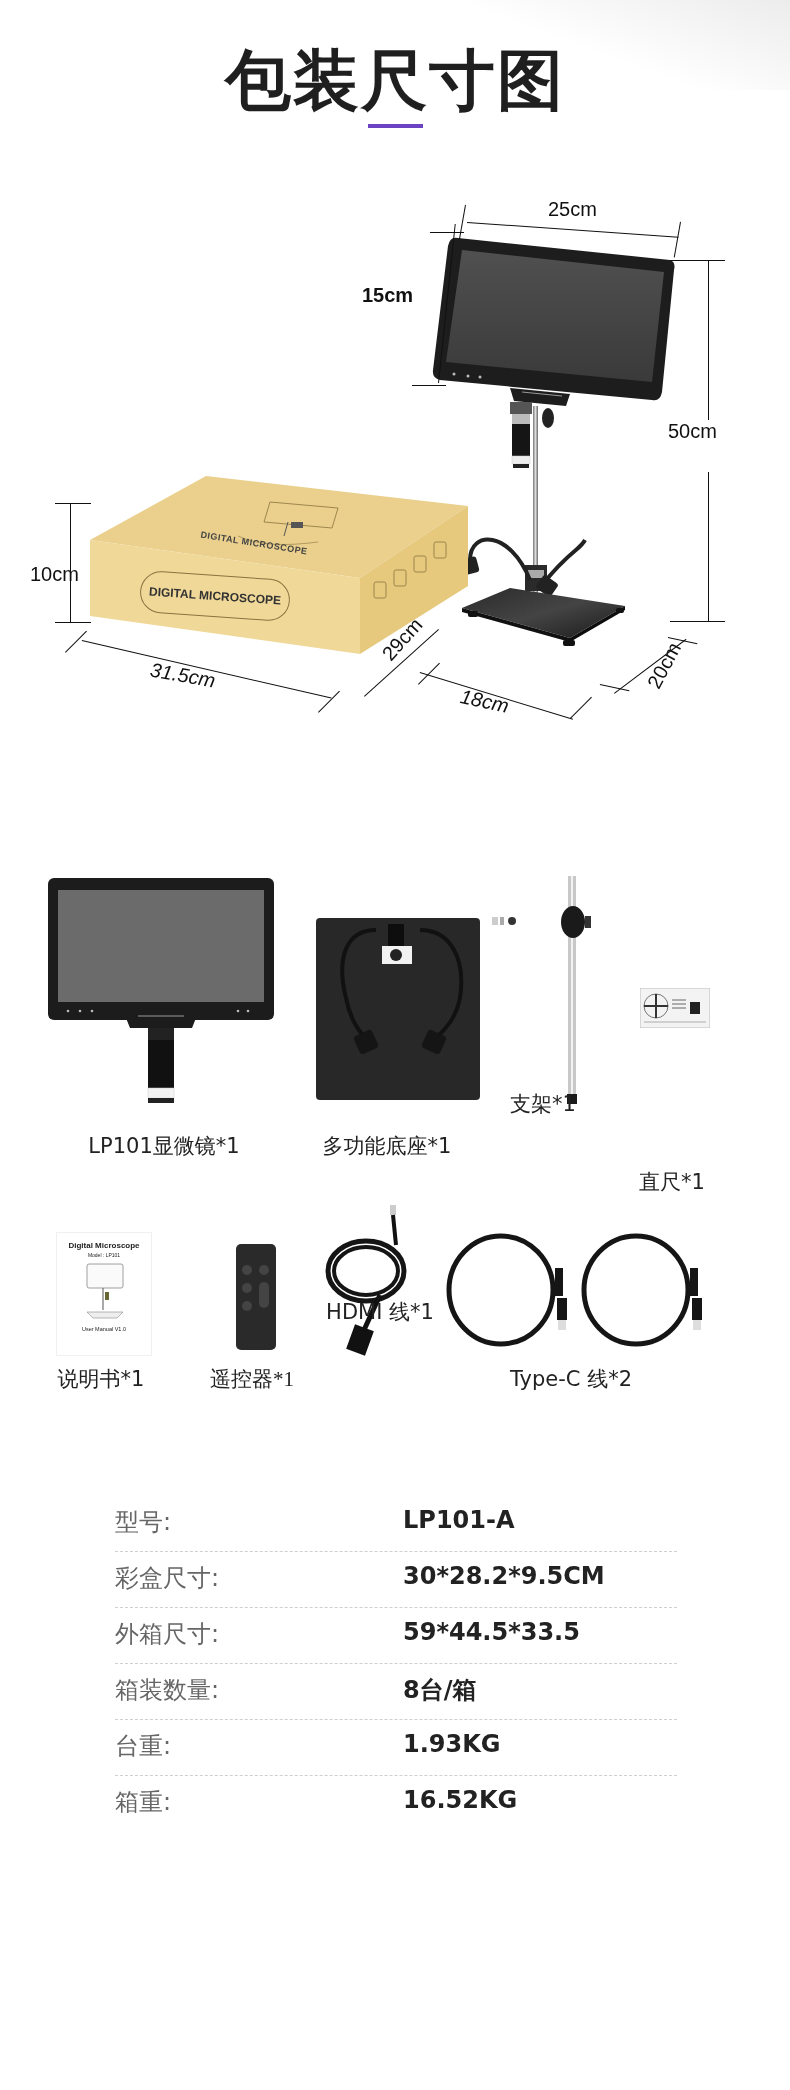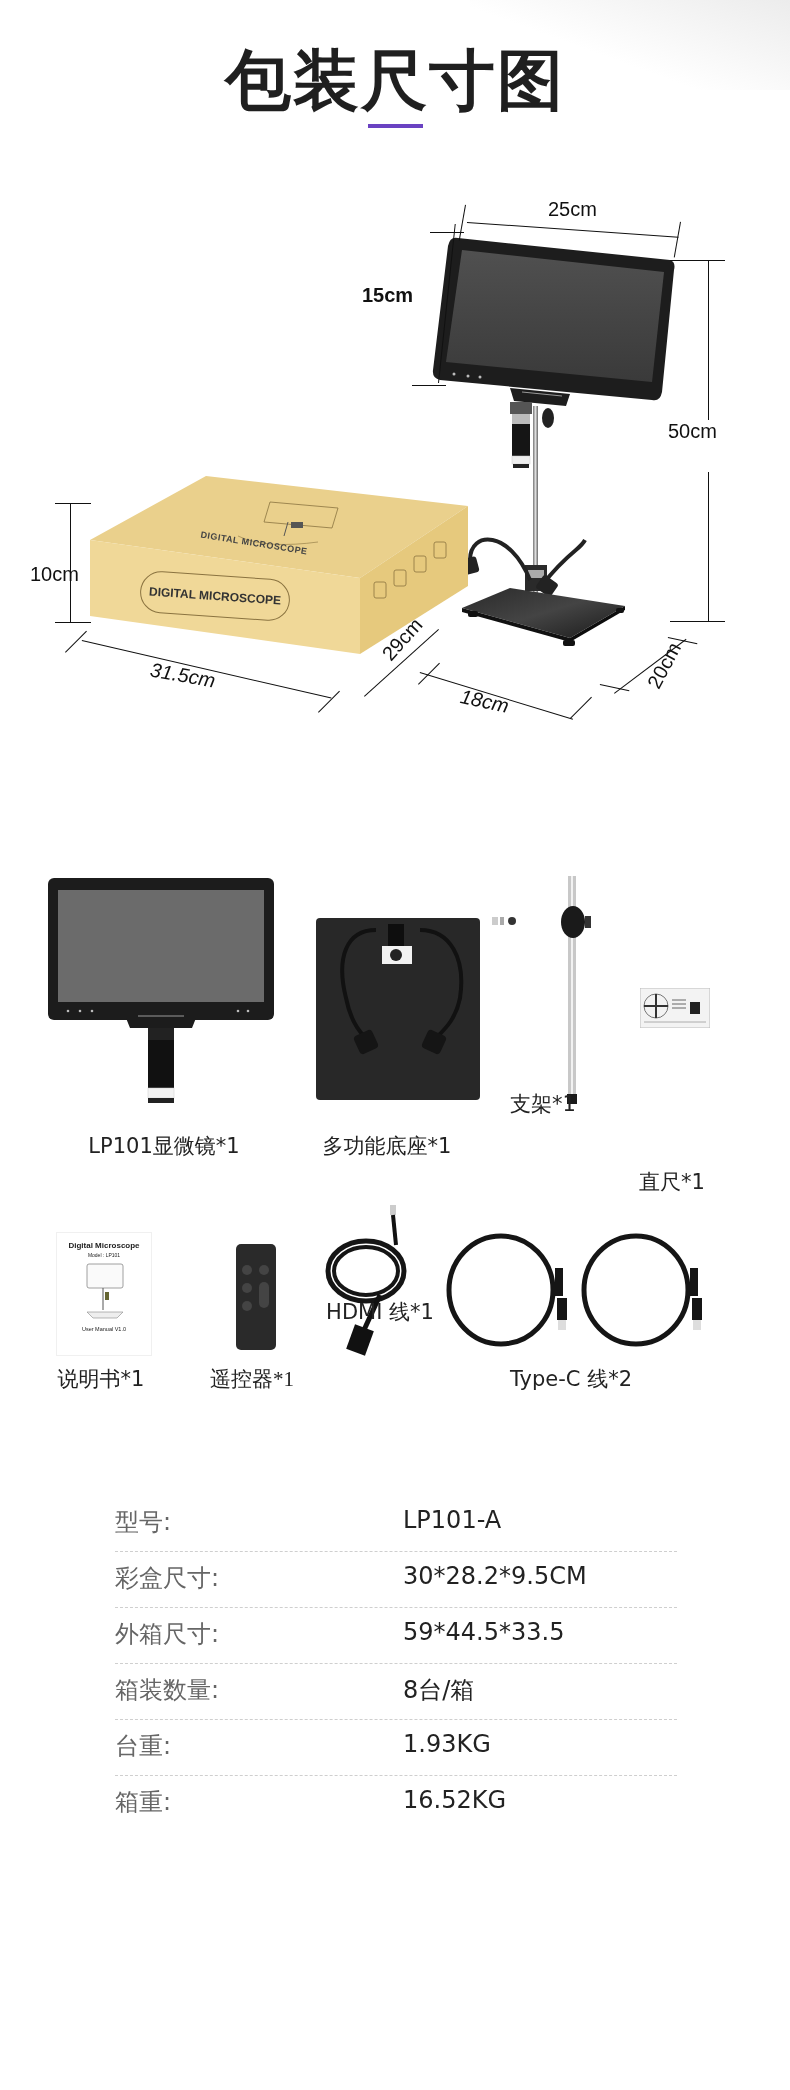--- a/index.html
+++ b/index.html
@@ -31,21 +31,21 @@
     position: absolute; left: 115px; top: 66px; transform: rotate(8deg);
     font-family: "Liberation Sans", sans-serif; font-weight: bold; font-size: 9px; color: #444; letter-spacing: 0.5px;
   }
 
   
   .acc-label { position: absolute; font-size: 21px; color: #222; white-space: nowrap; transform: translateX(-50%); }
 
   
   .spec-row { position: absolute; left: 115px; width: 562px; height: 56px; }
   .spec-label { position: absolute; left: 0; top: 10px; font-size: 24px; color: #666; }
-  .spec-value { position: absolute; left: 288px; top: 10px; font-size: 24px; color: #222; }
+  .spec-value { position: absolute; left: 288px; top: 10px; font-size: 24px; color: #222; font-weight: bold; }
   .spec-divider { position: absolute; left: 0; right: 0; bottom: 0; border-top: 1.5px dashed #cfcfcf; }
 </style>
 </head>
 <body>
 
 <div class="corner-shade"></div>
 
 <div class="title">包装尺寸图</div>
 <div class="title-underline" style="background:#6a42c2;"></div>
 

